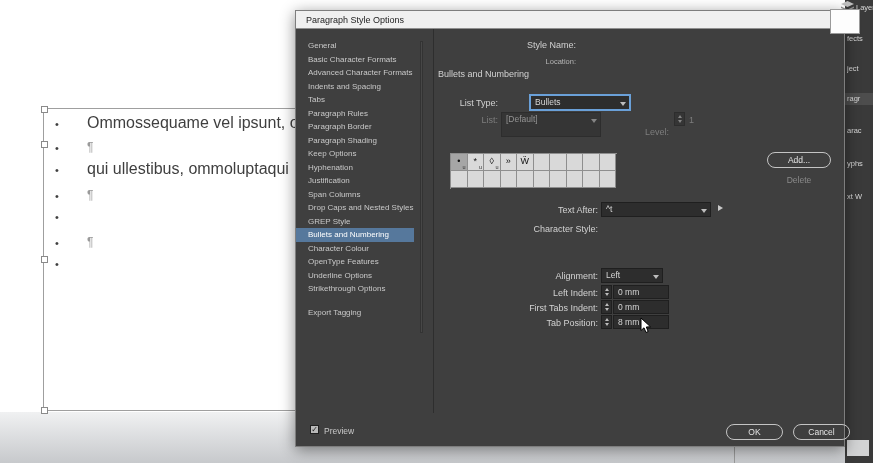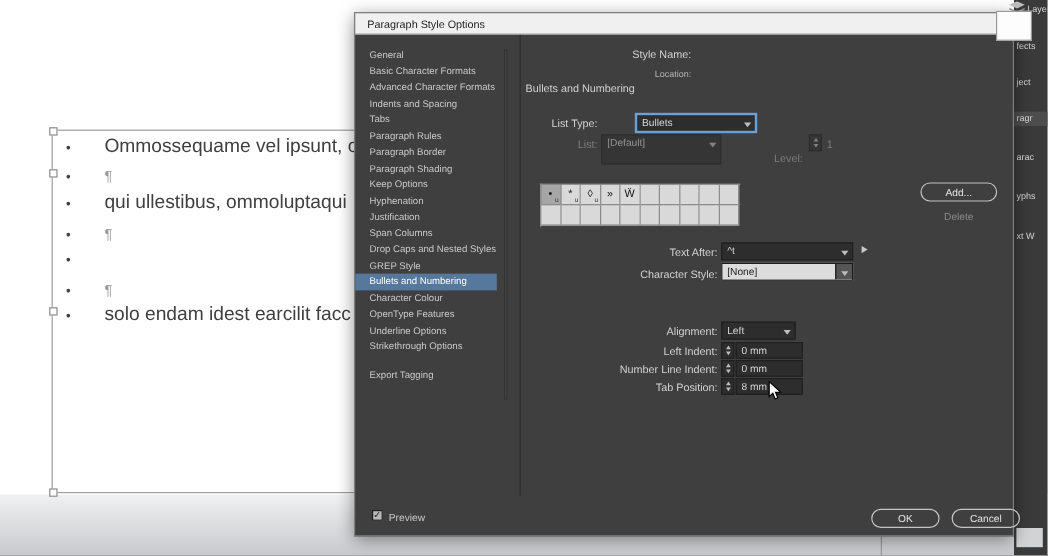--- a/index.html
+++ b/index.html
@@ -116,21 +116,20 @@
   </div>
   <div class="abs doc-row" style="top:207px;">
     <span class="doc-bullet">•</span>
   </div>
   <div class="abs doc-row" style="top:233px;">
     <span class="doc-bullet">•</span>
     <span class="doc-pilcrow">¶</span>
   </div>
   <div class="abs doc-row" style="top:254px;">
     <span class="doc-bullet">•</span>
-    <span class="doc-text">solo endam idest earcilit facc</span>
   </div>
 
   <div class="abs dock">
     <svg style="position:absolute;left:-4px;top:1px;" width="13" height="10" viewBox="0 0 13 10">
       <path d="M6.5 0 L13 3 L6.5 6 L0 3 Z" fill="#bfbfbf"></path>
       <path d="M0 5.5 L6.5 8.5 L13 5.5 L13 7 L6.5 10 L0 7 Z" fill="#8f8f8f"></path>
     </svg>
     <div class="dock-item" style="top:2px;left:11px;">Layers</div>
     <div class="dock-item" style="top:33px;">fects</div>
     <div class="dock-item" style="top:63px;">ject</div>
@@ -231,39 +230,33 @@
     <button class="pill disabled" style="left:471px;top:161px;width:64px;height:16px;">Delete</button>
 
     <div class="lbl" style="left:220px;top:194px;width:82px;">Text After:</div>
     <div class="field" style="left:305px;top:191px;width:110px;height:15px;">
       <span>^t</span>
       <span class="chev"></span>
     </div>
     <span class="flyout" style="left:422px;top:194px;"></span>
 
     <div class="lbl" style="left:220px;top:213px;width:82px;">Character Style:</div>
-    <div class="field light" style="left:305px;top:208px;width:110px;height:15px;">
-      <span>[None]</span>
-      <span class="chev-box">
-          <span class="chev"></span>
-        </span>
-    </div>
 
 
     <div class="lbl" style="left:220px;top:260px;width:82px;">Alignment:</div>
     <div class="field" style="left:305px;top:257px;width:62px;height:15px;">
       <span>Left</span>
       <span class="chev"></span>
     </div>
 
     <div class="lbl" style="left:220px;top:277px;width:82px;">Left Indent:</div>
     <div class="stepper" style="left:305px;top:274px;"></div>
     <div class="field" style="left:317px;top:274px;width:56px;height:14px;">0 mm</div>
 
-    <div class="lbl" style="left:210px;top:292px;width:92px;">Number Line Indent:</div>
+    <div class="lbl" style="left:210px;top:292px;width:92px;">First Tabs Indent:</div>
     <div class="stepper" style="left:305px;top:289px;"></div>
     <div class="field" style="left:317px;top:289px;width:56px;height:14px;">0 mm</div>
 
     <div class="lbl" style="left:220px;top:307px;width:82px;">Tab Position:</div>
     <div class="stepper" style="left:305px;top:304px;"></div>
     <div class="field" style="left:317px;top:304px;width:56px;height:14px;">8 mm</div>
 
     <div class="checkbox" style="left:14px;top:414px;">
       <span>✓</span>
     </div>

